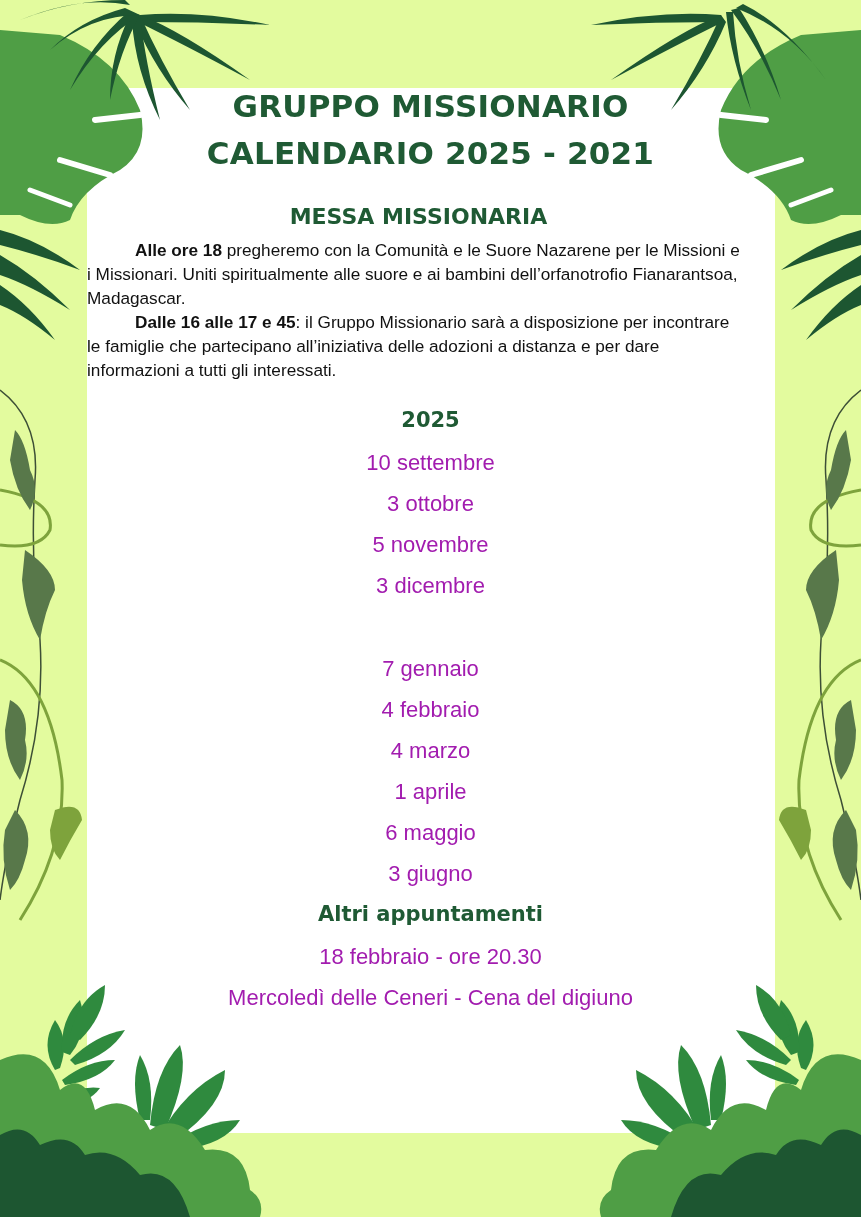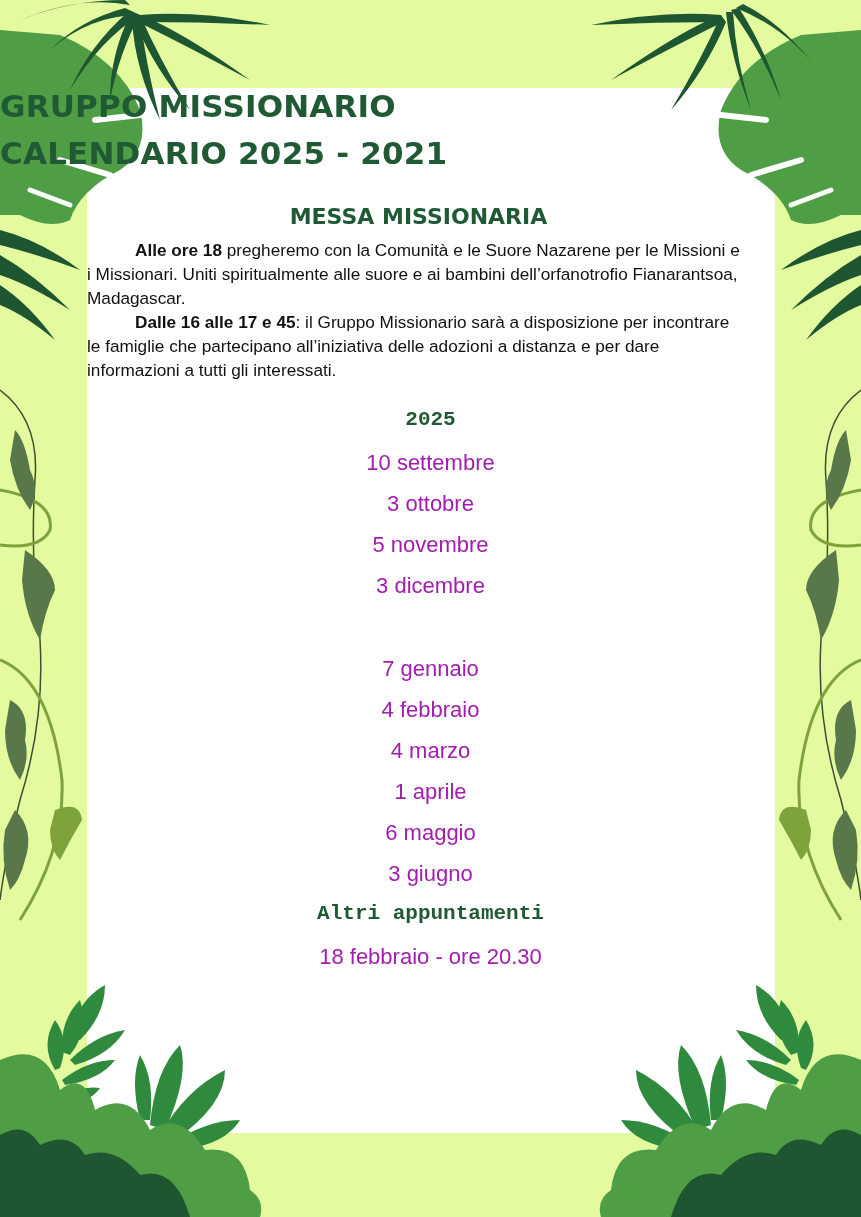--- a/index.html
+++ b/index.html
@@ -10,21 +10,21 @@
   }
   .panel {
     position: absolute; left: 87px; top: 88px; width: 688px; height: 1045px;
     background: #ffffff;
   }
   .deco { position: absolute; pointer-events: none; }
   .content {
     position: absolute; left: 0; top: 0; width: 861px; height: 1217px;
   }
   .title {
-    position: absolute; left: 0; width: 861px; 
+    position: absolute; left: 0; width: 861px; text-align: center;
     color: #1f5a34; font-weight: bold; font-size: 31px; letter-spacing: 0.2px;
   }
   .t1 { top: 88px; }
   .t2 { top: 135px; }
   .subtitle {
     position: absolute; left: 0; width: 749px; top: 204px; text-align: center;
     color: #1f5a34; font-weight: bold; font-size: 22px; margin-left: 44px;
   }
   .intro {
     position: absolute; left: 87px; top: 238px; width: 660px;
@@ -33,21 +33,21 @@
   }
   .intro p { margin: 0; }
   .intro b { font-weight: bold; margin-left: 48px; }
   .center-line {
     position: absolute; left: 0; width: 861px; text-align: center;
     font-size: 22px; color: #a21caf;
     font-family: "Liberation Sans", sans-serif;
   }
   .year {
     position: absolute; left: 0; width: 861px; text-align: center;
-    font-size: 21px; font-weight: bold; color: #1f5a34; font-family: Liberation Mono, monospace;
+    font-size: 21px; font-weight: bold; color: #1f5a34;
   }
 </style>
 </head>
 <body>
 
 <div class="panel"></div>
 
 <svg class="deco" style="left:0;top:0" width="300" height="350" viewBox="0 0 300 350">
   <path d="M0 30 L60 35 Q120 60 140 110 Q150 150 120 170 Q80 190 70 220 Q50 230 20 215 L0 215 Z" fill="#4f9e45"></path>
   <path d="M95 120 L140 115" stroke="#ffffff" stroke-width="6" stroke-linecap="round"></path>
@@ -164,13 +164,14 @@
 
   <div class="center-line" style="top:656px">7 gennaio</div>
   <div class="center-line" style="top:697px">4 febbraio</div>
   <div class="center-line" style="top:738px">4 marzo</div>
   <div class="center-line" style="top:779px">1 aprile</div>
   <div class="center-line" style="top:820px">6 maggio</div>
   <div class="center-line" style="top:861px">3 giugno</div>
 
   <div class="year" style="top:902px">Altri appuntamenti</div>
   <div class="center-line" style="top:944px">18 febbraio  - ore 20.30</div>
+  <div class="center-line" style="top:985px">Mercoledì delle Ceneri - Cena del digiuno</div>
 </div>
 
 </body></html>

